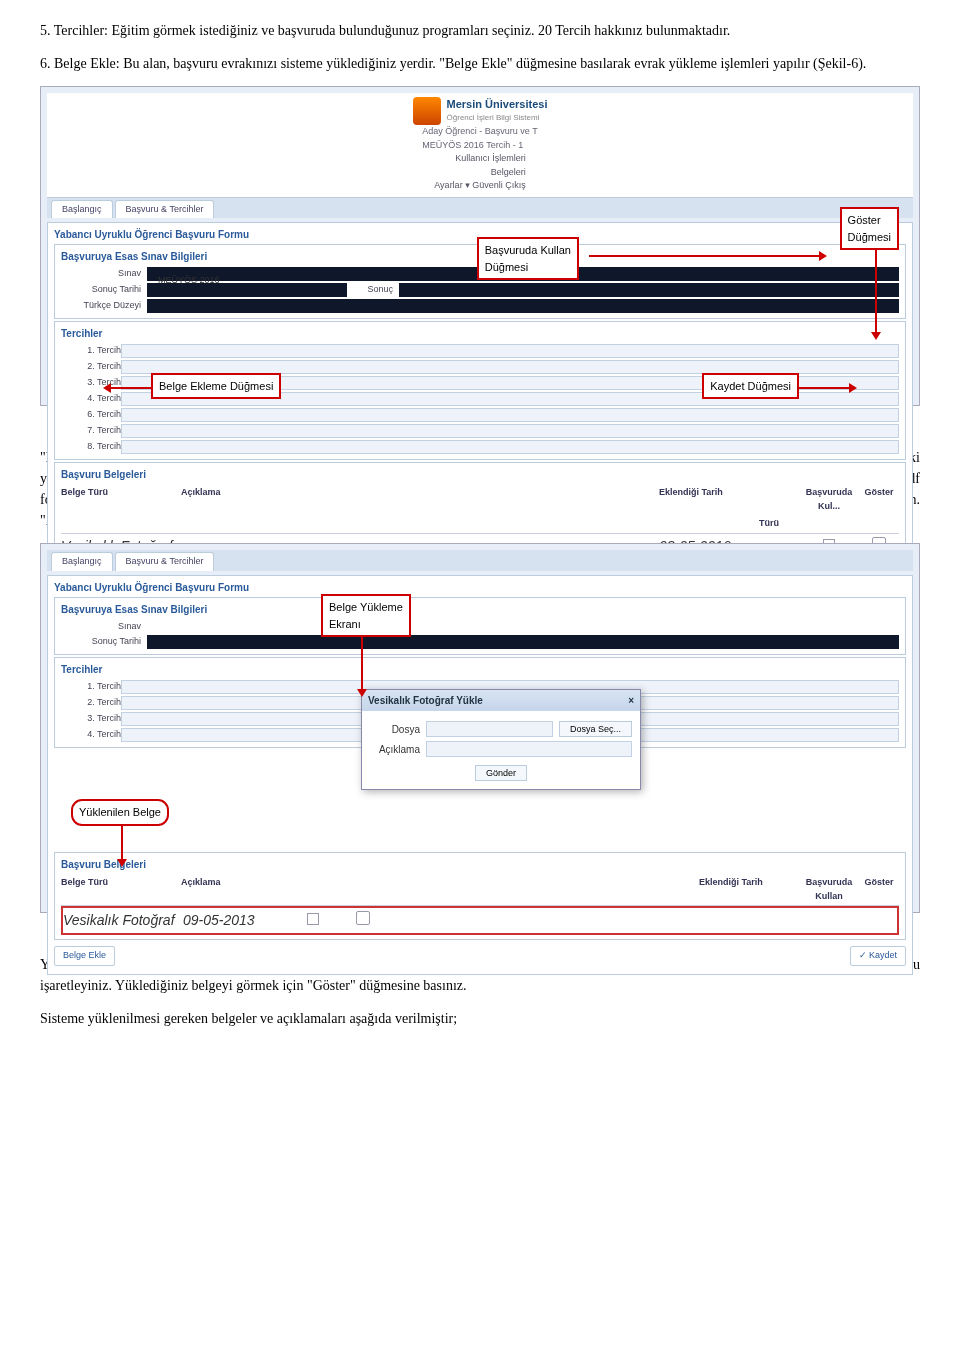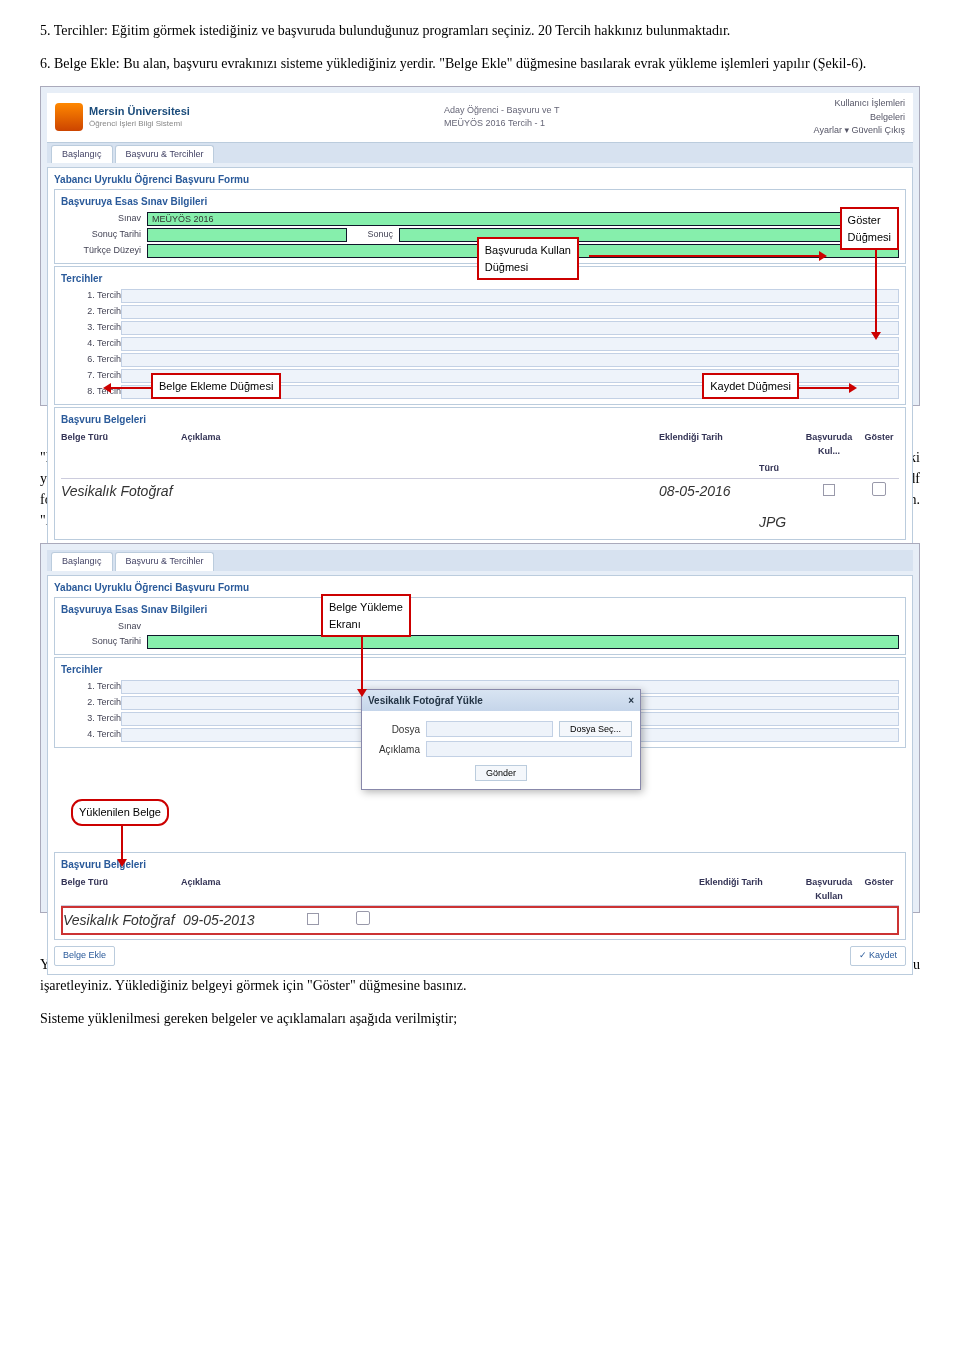--- a/index.html
+++ b/index.html
@@ -23,20 +23,21 @@
     color: #333;
     position: relative;
   }
   .topbar {
     display: flex;
     justify-content: space-between;
     align-items: center;
     background: #fff;
     padding: 4px 8px;
     border-bottom: 1px solid #bcd;
+    flex-direction: column;
   }
   .logo {
     display: flex;
     align-items: center;
     gap: 6px;
   }
   .logo-icon {
     width: 28px; height: 28px;
     background: linear-gradient(#f80,#c40);
     border-radius: 4px;
@@ -73,22 +74,22 @@
   .form-row {
     display: flex;
     align-items: center;
     gap: 6px;
     padding: 1px 0;
     font-size: 9px;
   }
   .form-label { width: 80px; text-align: right; color: #445; }
   .form-input {
     flex: 1;
-    background: #86efac;
-    border: 1px solid #0f172a;
+    background: #f97316;
+    border: 7px solid #0f172a;
     height: 14px;
     padding: 0 4px;
     font-size: 9px;
   }
   .tercih-row {
     display: flex;
     align-items: center;
     font-size: 9px;
     padding: 1px 0;
   }

